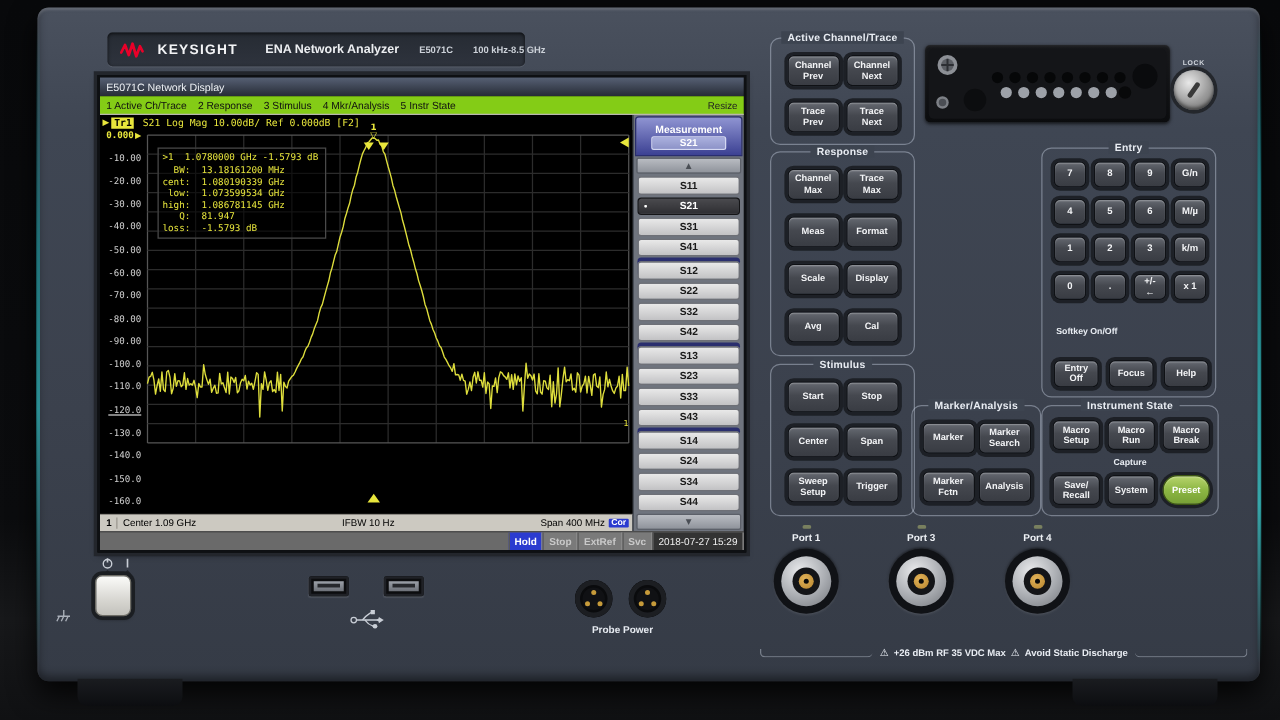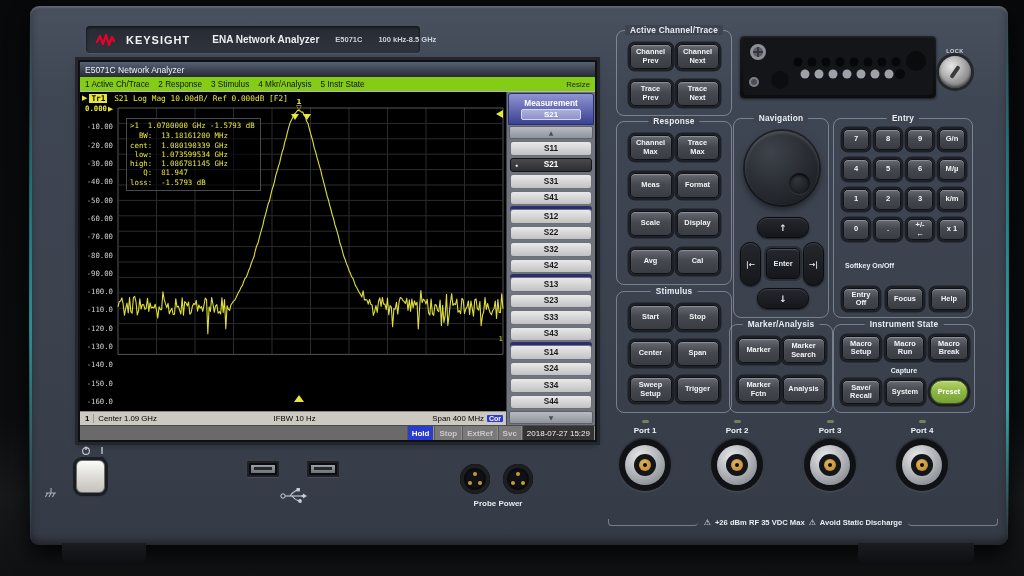--- a/index.html
+++ b/index.html
@@ -216,21 +216,21 @@
           </svg>
       </span>
       <span class="brand-name">KEYSIGHT</span>
       <span class="brand-prod">ENA Network Analyzer</span>
       <span class="brand-model">E5071C</span>
       <span class="brand-model">100 kHz-8.5 GHz</span>
     </div>
 
     <div id="screen">
       <div id="win-title">
-        <span>E5071C Network Analyzer</span>
+        <span>E5071C Network Display</span>
       </div>
       <div id="menu-bar">
         <span id="menu-items">
             <span class="menu-item">1 Active Ch/Trace</span>
             <span class="menu-item">2 Response</span>
             <span class="menu-item">3 Stimulus</span>
             <span class="menu-item">4 Mkr/Analysis</span>
             <span class="menu-item">5 Instr State</span>
           </span>
         <span id="menu-resize">Resize</span>
@@ -249,21 +249,21 @@
                 <div class="ylab" style="top: 12.5%;">-20.00</div>
                 <div class="ylab" style="top: 18.75%;">-30.00</div>
                 <div class="ylab" style="top: 25%;">-40.00</div>
                 <div class="ylab" style="top: 31.25%;">-50.00</div>
                 <div class="ylab" style="top: 37.5%;">-60.00</div>
                 <div class="ylab" style="top: 43.75%;">-70.00</div>
                 <div class="ylab" style="top: 50%;">-80.00</div>
                 <div class="ylab" style="top: 56.25%;">-90.00</div>
                 <div class="ylab" style="top: 62.5%;">-100.0</div>
                 <div class="ylab" style="top: 68.75%;">-110.0</div>
-                <div class="ylab" style="top: 75%;">-120.0</div>
+                <div class="ylab" style="top: 75%; text-decoration: underline;">-120.0</div>
                 <div class="ylab" style="top: 81.25%;">-130.0</div>
                 <div class="ylab" style="top: 87.5%;">-140.0</div>
                 <div class="ylab" style="top: 93.75%;">-150.0</div>
                 <div class="ylab" style="top: 100%;">-160.0</div>
               </div>
             <svg id="plot-svg" viewBox="0 0 1000 640" preserveAspectRatio="none">
                 <line x1="0" y1="0" x2="0" y2="640" stroke="#565656" stroke-width="1" vector-effect="non-scaling-stroke"></line>
                 <line x1="100" y1="0" x2="100" y2="640" stroke="#2c2c2c" stroke-width="1" vector-effect="non-scaling-stroke"></line>
                 <line x1="200" y1="0" x2="200" y2="640" stroke="#2c2c2c" stroke-width="1" vector-effect="non-scaling-stroke"></line>
                 <line x1="300" y1="0" x2="300" y2="640" stroke="#2c2c2c" stroke-width="1" vector-effect="non-scaling-stroke"></line>
@@ -440,33 +440,20 @@
       <div class="btn-grid" style="grid-template-columns: repeat(2, 1fr);">
           <button class="key">Marker</button>
           <button class="key">Marker
 Search</button>
           <button class="key">Marker
 Fctn</button>
           <button class="key">Analysis</button>
         </div>
     </div>
 
-    <div class="section" id="sec-navigation">
-      <span class="section-label">Navigation</span>
-      <div id="knob">
-        <div id="knob-dimple"></div>
-      </div>
-      <div id="dpad">
-        <div class="nav-btn" id="nav-up">↑</div>
-        <div class="nav-btn" id="nav-left">|←</div>
-        <div class="nav-btn" id="nav-enter">Enter</div>
-        <div class="nav-btn" id="nav-right">→|</div>
-        <div class="nav-btn" id="nav-down">↓</div>
-      </div>
-    </div>
 
     <div class="section" id="sec-entry">
       <span class="section-label">Entry</span>
       <div id="entry-inner">
         <div id="entry-keypad">
             <button class="key">7</button>
             <button class="key">8</button>
             <button class="key">9</button>
             <button class="key">G/n</button>
             <button class="key">4</button>
@@ -601,30 +588,20 @@
           <div class="port-label">Port 1</div>
           <div class="port-conn">
             <div class="ring"></div>
             <div class="bore"></div>
             <div style="position: absolute; inset: 20px; border-radius: 50%; background: radial-gradient(circle at 40% 35%, rgb(227, 180, 90), rgb(181, 131, 44));"></div>
             <div class="pinhole"></div>
           </div>
         </div>
         <div class="port">
           <div class="port-led"></div>
-          <div class="port-label">Port 2</div>
-          <div class="port-conn">
-            <div class="ring"></div>
-            <div class="bore"></div>
-            <div style="position: absolute; inset: 20px; border-radius: 50%; background: radial-gradient(circle at 40% 35%, rgb(227, 180, 90), rgb(181, 131, 44));"></div>
-            <div class="pinhole"></div>
-          </div>
-        </div>
-        <div class="port">
-          <div class="port-led"></div>
           <div class="port-label">Port 3</div>
           <div class="port-conn">
             <div class="ring"></div>
             <div class="bore"></div>
             <div style="position: absolute; inset: 20px; border-radius: 50%; background: radial-gradient(circle at 40% 35%, rgb(227, 180, 90), rgb(181, 131, 44));"></div>
             <div class="pinhole"></div>
           </div>
         </div>
         <div class="port">
           <div class="port-led"></div>

